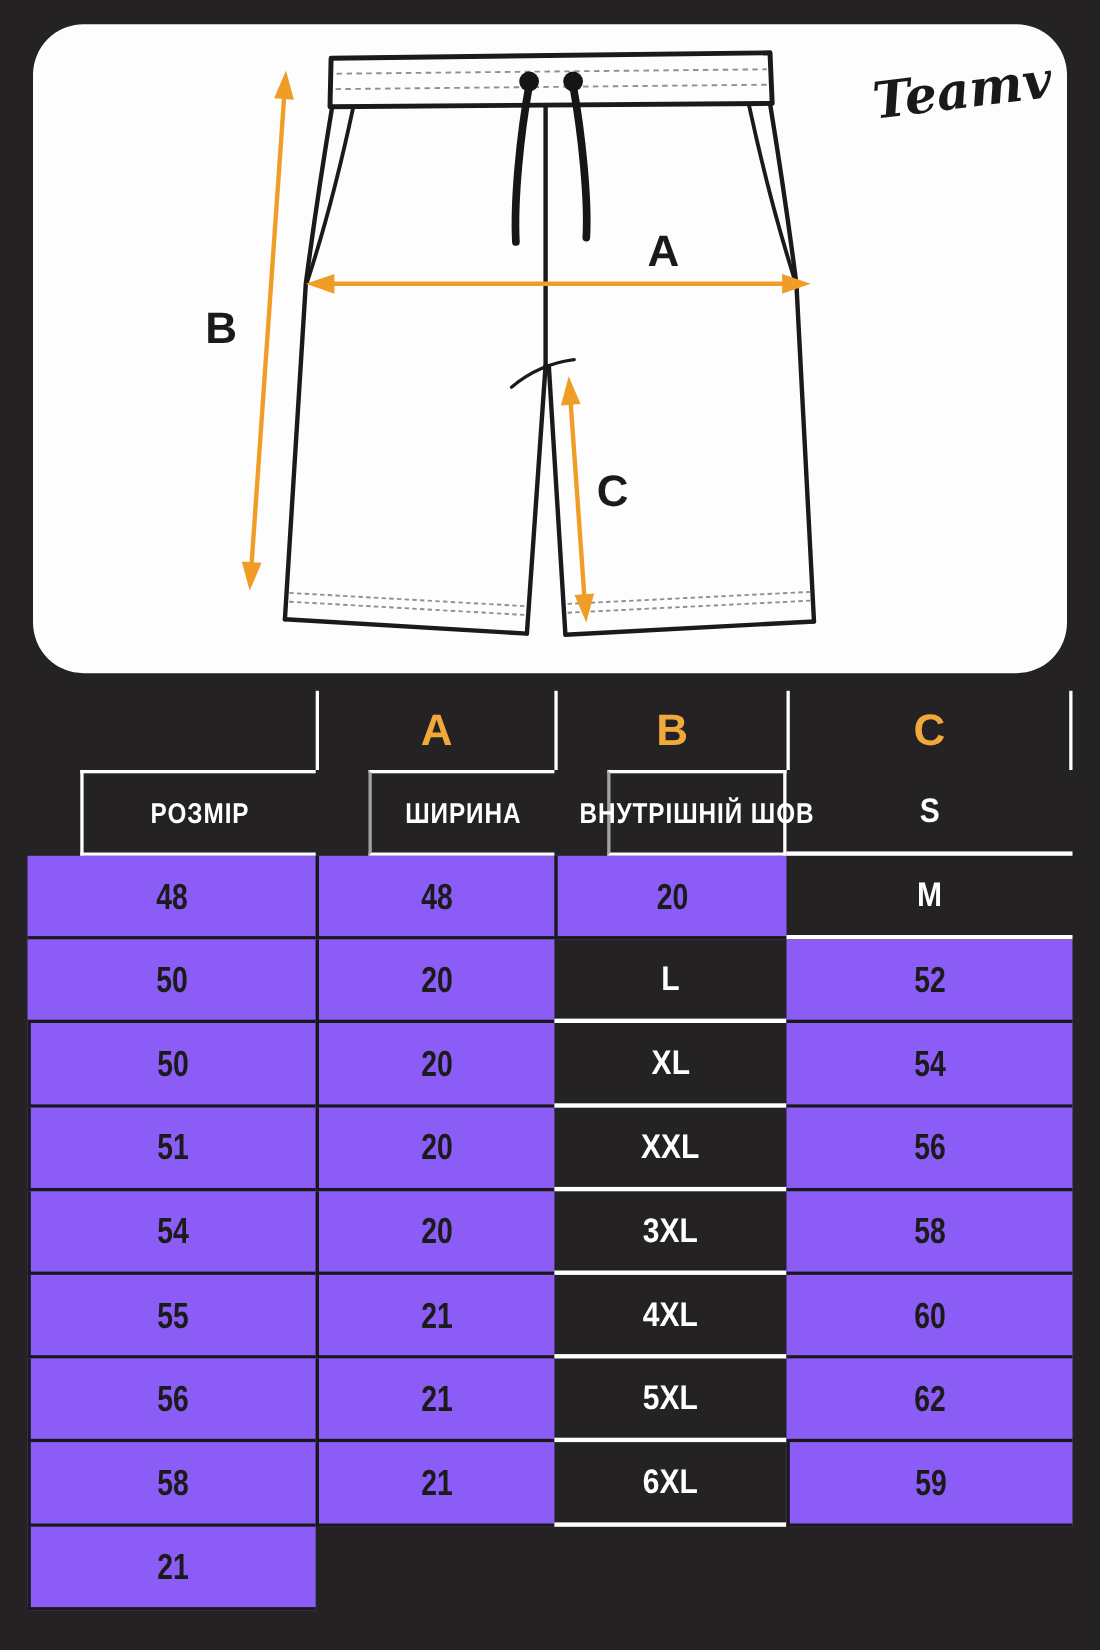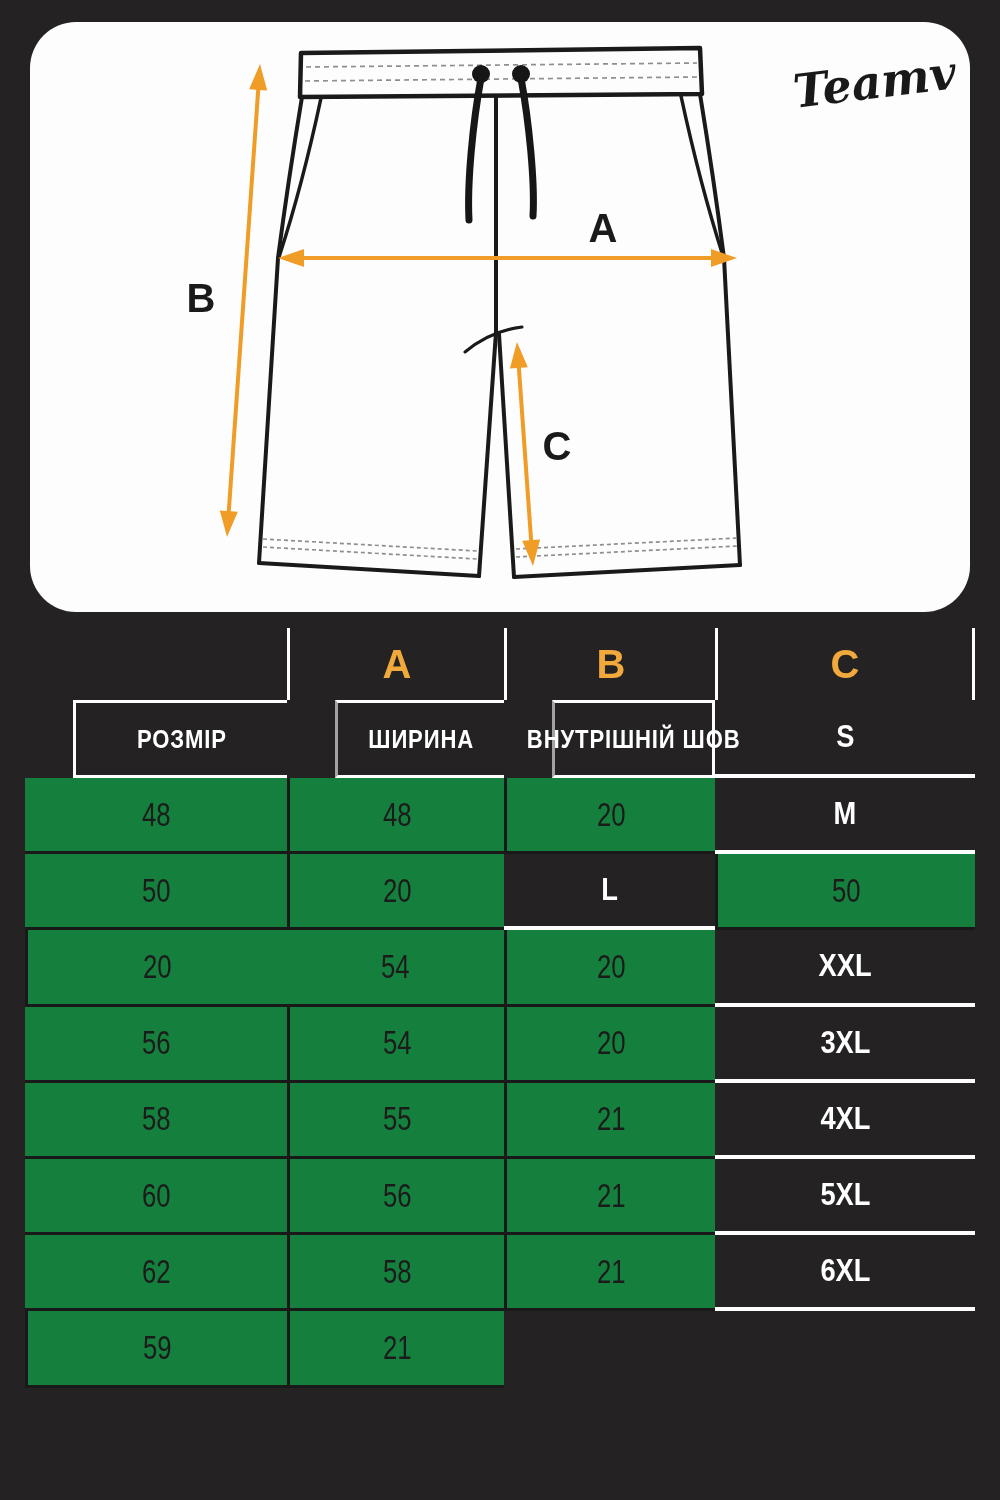--- a/index.html
+++ b/index.html
@@ -38,21 +38,21 @@
         border-top:3px solid #fff; border-bottom:3px solid #fff;margin-left:48px; }
   .h2 .txt { transform:scaleX(0.85); letter-spacing:1px; }
   .h2.first { border-left:3px solid #fff; }
   .h2.sepL  { border-left:3px solid #a3a3a3; }
   .h2.sepR  { border-right:3px solid #fff; }
 
   
   .sz { color:#fff; font-size:31px; font-weight:bold;
         border-bottom:4px solid #fff; }
   .sz .txt { transform:scaleX(0.88); }
-  .vl { background:#15803d; color:#1b1b1b; font-size:33px; font-weight:normal;
+  .vl { background:#8b5cf6; color:#1b1b1b; font-size:33px; font-weight:bold;
         border-bottom:3px solid #191919; }
   .vl .txt { transform:scaleX(0.78); }
   .vl.bl { border-left:3px solid #191919; }
 </style>
 </head>
 <body>
 
 <div class="card">
   <svg class="diagram" viewBox="0 0 940 590">
 
@@ -151,31 +151,40 @@
   <div class="cell vl">
       <span class="txt">50</span>
     </div>
   <div class="cell vl bl">
       <span class="txt">20</span>
     </div>
 
   <div class="cell sz">
       <span class="txt">L</span>
     </div>
+  <div class="cell vl">
+      <span class="txt">52</span>
+    </div>
   <div class="cell vl bl">
       <span class="txt">50</span>
     </div>
   <div class="cell vl bl">
       <span class="txt">20</span>
     </div>
 
+  <div class="cell sz">
+      <span class="txt">XL</span>
+    </div>
   <div class="cell vl">
       <span class="txt">54</span>
     </div>
   <div class="cell vl bl">
+      <span class="txt">51</span>
+    </div>
+  <div class="cell vl bl">
       <span class="txt">20</span>
     </div>
 
   <div class="cell sz">
       <span class="txt">XXL</span>
     </div>
   <div class="cell vl">
       <span class="txt">56</span>
     </div>
   <div class="cell vl bl">

